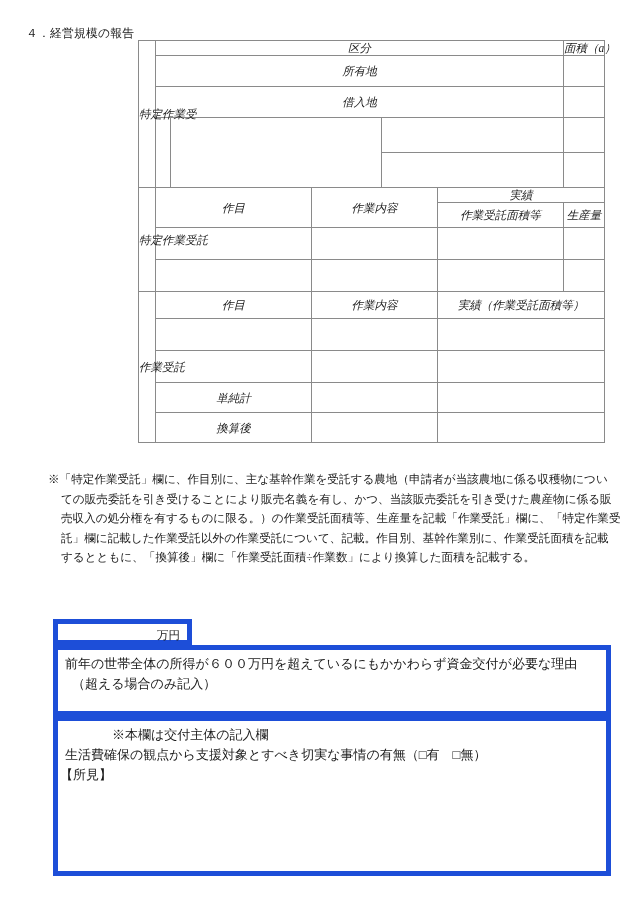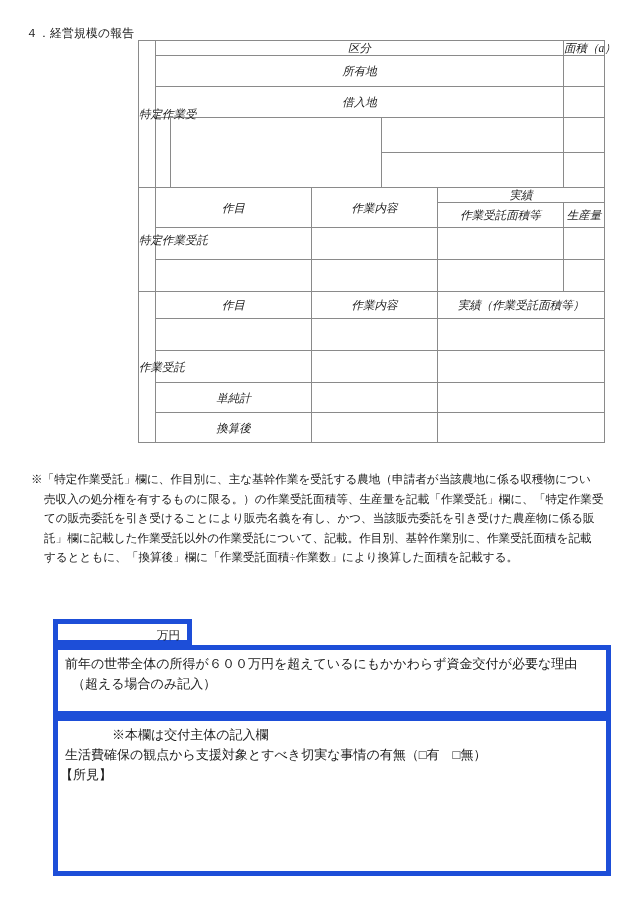--- a/index.html
+++ b/index.html
@@ -70,21 +70,21 @@
     padding: 0;
   }
   table.inner td.noleft  { border-left: 0; }
   table.inner td.noright { border-right: 0; }
   table.inner td.notop   { border-top: 0; }
   table.inner td.nobot   { border-bottom: 0; }
 
   
   #note {
     position: absolute;
-    left: 31px;
+    left: 48px;
     top: 470px;
     width: 580px;
     font-size: 11.6px;
     line-height: 19.6px;
     text-align: justify;
     text-indent: 0;
   }
   #note .ln { display: block; white-space: pre; }
   #note .ln.ind { padding-left: 13px; }
 
@@ -319,22 +319,22 @@
       </td>
       <td colspan="3">
         <span></span>
       </td>
     </tr>
   </tbody>
     </table>
 
   <div id="note">
     <span class="ln">※「特定作業受託」欄に、作目別に、主な基幹作業を受託する農地（申請者が当該農地に係る収穫物につい</span>
+    <span class="ln ind">ての販売委託を引き受けることにより販売名義を有し、かつ、当該販売委託を引き受けた農産物に係る販</span>
     <span class="ln ind">売収入の処分権を有するものに限る。）の作業受託面積等、生産量を記載「作業受託」欄に、「特定作業受</span>
-    <span class="ln ind">ての販売委託を引き受けることにより販売名義を有し、かつ、当該販売委託を引き受けた農産物に係る販</span>
     <span class="ln ind">託」欄に記載した作業受託以外の作業受託について、記載。作目別、基幹作業別に、作業受託面積を記載</span>
     <span class="ln ind">するとともに、「換算後」欄に「作業受託面積÷作業数」により換算した面積を記載する。</span>
   </div>
 
 
   <div class="box" id="box-mangen">
     <span class="unit">万円</span>
   </div>
 
   <div class="box" id="box-reason">

